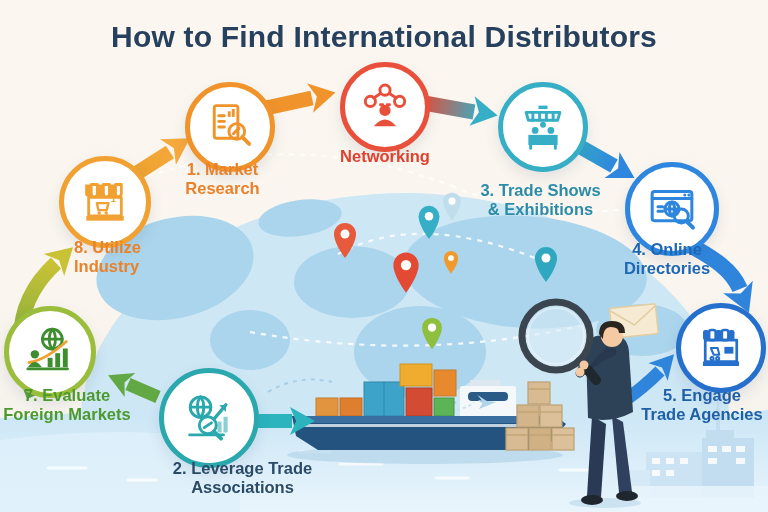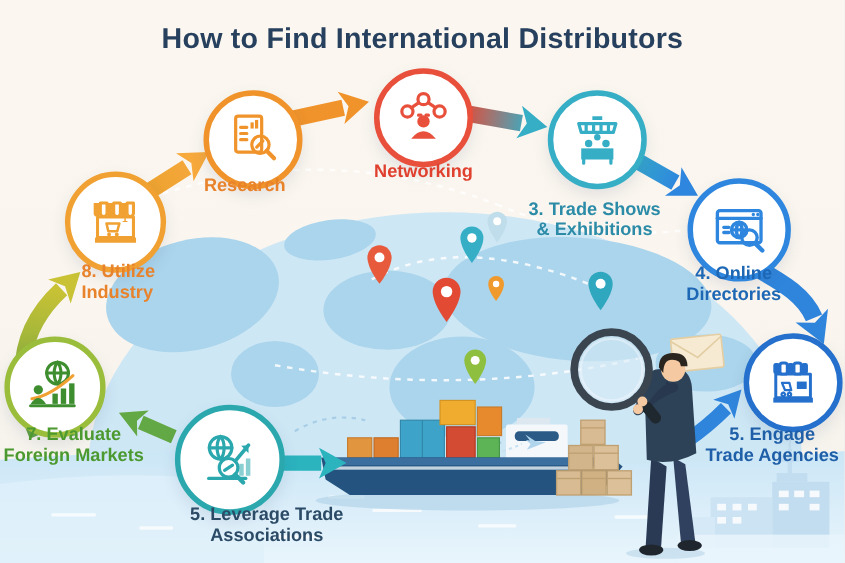--- a/index.html
+++ b/index.html
@@ -1,20 +1,20 @@
 <!DOCTYPE html>
 <html><head>
 <meta charset="utf-8">
 <style>
   html,body{margin:0;padding:0;background:#e9e9e9;font-family:"Liberation Sans",sans-serif;}
   #canvas{position:relative;width:768px;height:512px;overflow:hidden;
           background:linear-gradient(180deg,#FBF7F0 0%,#FAF5EE 55%,#F3F2EC 100%);}
   #scene{position:absolute;left:0;top:0;width:768px;height:512px;}
   .title{position:absolute;left:0;top:20px;width:768px;text-align:center;
-         font-size:26px;font-weight:bold;letter-spacing:.2px;}
+         font-size:30px;font-weight:bold;letter-spacing:.2px;}
   .step-circle{position:absolute;border-radius:50%;background:#fff;border:5px solid #ccc;
                box-shadow:0 6px 14px rgba(60,80,120,.12);display:flex;align-items:center;justify-content:center;}
   .step-circle svg{display:block;}
   .step-label{position:absolute;font-size:16.5px;line-height:19px;font-weight:bold;text-align:center;}
   .step-label span{display:block;}
   .step-label.align-left{text-align:left;}
   .d80{width:80px;height:80px;} .d84{width:84px;height:84px;} .d82{width:82px;height:82px;} .d90{width:90px;height:90px;}
 </style>
 </head>
 <body>
@@ -258,20 +258,21 @@
     <g fill="currentColor" stroke="none">
           <rect x="22" y="10" width="2.6" height="5"></rect>
           <rect x="25.6" y="8" width="2.6" height="7"></rect>
         </g>
     <circle cx="30" cy="28" r="7"></circle>
     <line x1="35" y1="33" x2="41" y2="39" stroke-width="3.4"></line>
     <line x1="27" y1="30" x2="32" y2="25"></line>
   </svg>
 </div>
 <div class="step-label" style="left: 155px; top: 160px; width: 135px; color: rgb(232, 130, 43);">
+  <span>1. Market</span>
   <span>Research</span>
   <span></span>
 </div>
 
 <div class="step-circle d80" style="left: 340px; top: 62px; border-color: rgb(232, 80, 60); color: rgb(232, 80, 60);">
   <svg width="54" height="54" viewBox="0 0 48 48" fill="none" stroke="currentColor" stroke-width="2.6" stroke-linecap="round" stroke-linejoin="round">
     <circle cx="24" cy="9" r="4.5"></circle>
     <circle cx="11" cy="19" r="4.5"></circle>
     <circle cx="37" cy="19" r="4.5"></circle>
     <path d="M20,12 L14,16 M28,12 L34,16 M20,22 h2 M26,22 h2"></path>
@@ -354,21 +355,21 @@
           <rect x="31" y="27" width="3.4" height="9"></rect>
           <rect x="36" y="23" width="3.4" height="13"></rect>
         </g>
     <circle cx="23" cy="30" r="7"></circle>
     <line x1="28" y1="35" x2="34" y2="41" stroke-width="3.2"></line>
     <line x1="20" y1="32" x2="26" y2="28"></line>
     <path d="M8,38 h28"></path>
   </svg>
 </div>
 <div class="step-label" style="left: 130px; top: 459px; width: 225px; color: rgb(43, 74, 102);">
-  <span>5. Leverage Trade</span>
+  <span>2. Leverage Trade</span>
   <span>Associations</span>
   <span></span>
 </div>
 
 <div class="step-circle d82" style="left: 4px; top: 306px; border-color: rgb(154, 189, 60);">
   <svg width="56" height="56" viewBox="0 0 48 48" fill="none" stroke="#3E8E2F" stroke-width="2.4" stroke-linecap="round" stroke-linejoin="round">
     <circle cx="26" cy="13" r="8.5"></circle>
     <path d="M17.5,13 h17 M26,4.5 c-3.5,4 -3.5,13 0,17 M26,4.5 c3.5,4 3.5,13 0,17"></path>
     <path d="M6,33 Q20,31 38,15" stroke="#F0A132"></path>
     <g fill="#3E8E2F" stroke="none">

